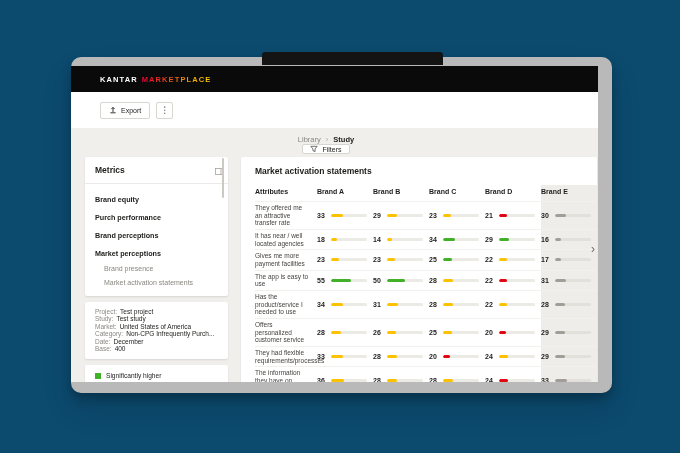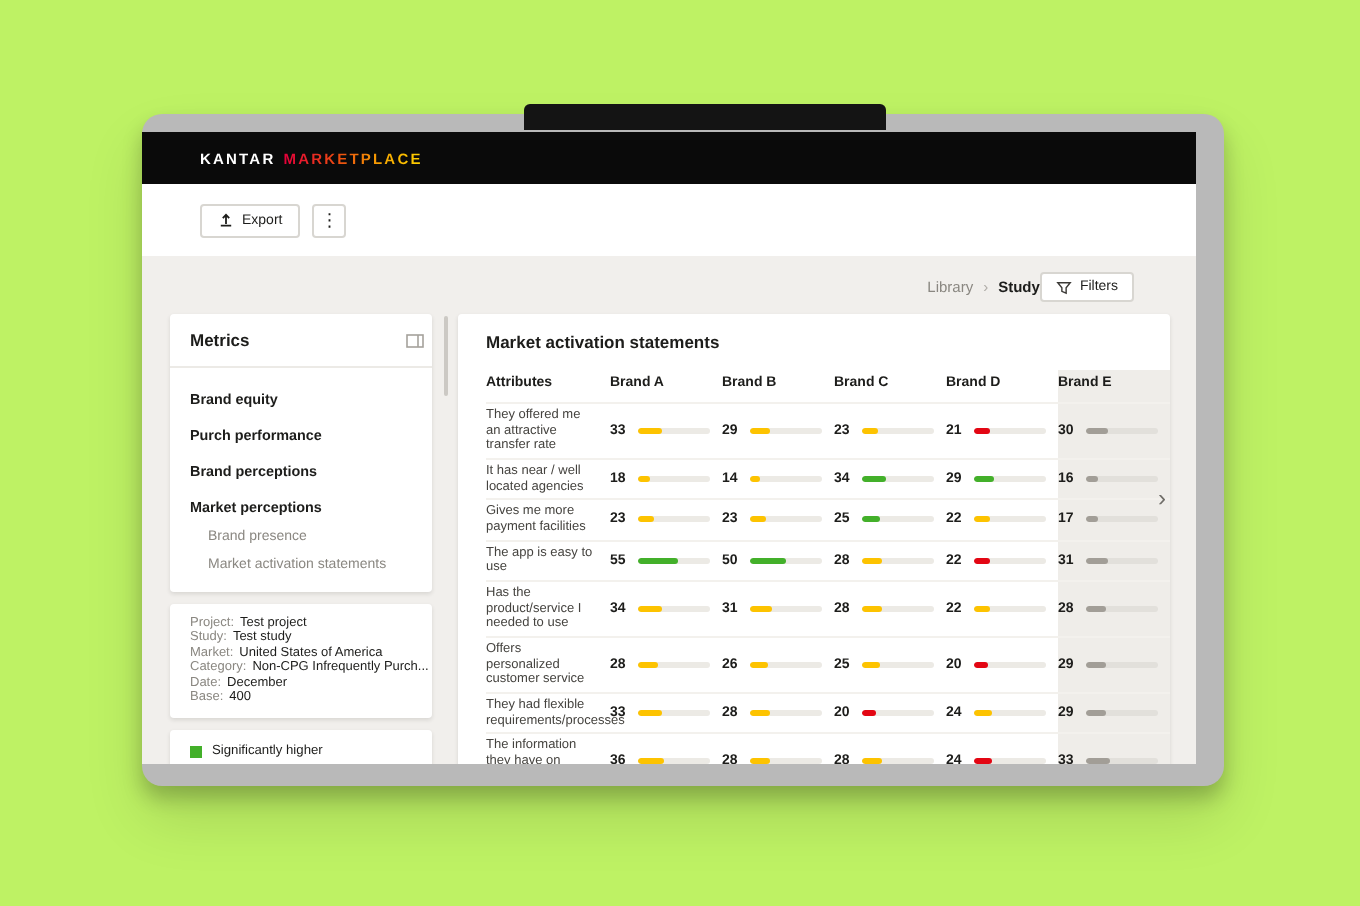--- a/index.html
+++ b/index.html
@@ -1,16 +1,16 @@
 <!DOCTYPE html>
 <html><head>
 <meta charset="utf-8">
 <style>
   html,body{margin:0;padding:0;background:#fff;}
-  .stage{position:relative;width:680px;height:453px;background:#bef264;overflow:hidden;
+  .stage{position:relative;width:680px;height:453px;background:#0c4a6e;overflow:hidden;
          font-family:"Liberation Sans",sans-serif;-webkit-font-smoothing:antialiased;}
 
   
   .back-frame{position:absolute;left:71px;top:57px;width:541px;height:336px;background:#b9b9b9;
               border-radius:10px;box-shadow:0 6px 10px rgba(0,0,0,.22),0 16px 30px rgba(0,0,0,.12);}
   .notch{position:absolute;left:262px;top:52px;width:181px;height:13px;background:#141414;border-radius:3px 3px 0 0;}
   .window{position:absolute;left:71px;top:66px;width:527px;height:316px;background:#f1efec;overflow:hidden;}
 
   
   .app-bar{height:26px;background:#0a0a0a;display:flex;align-items:center;padding-left:29px;}
@@ -25,28 +25,28 @@
   .product-title{font-size:12px;color:#1d1d1b;letter-spacing:2.4px;font-weight:300;white-space:nowrap;}
   .product-title b{font-weight:800;letter-spacing:1.8px;}
   .actions{display:flex;gap:6px;align-items:center;}
   .btn{display:inline-flex;align-items:center;gap:4px;background:#fff;border:1px solid #d8d6d1;border-radius:2px;
        font-size:7px;color:#1d1d1b;height:17px;padding:0 8px;box-sizing:border-box;cursor:pointer;}
   .btn svg{display:block;}
   .btn-kebab{width:17px;padding:0;justify-content:center;font-size:9px;line-height:1;}
 
   
   .content{padding:7px 13px 0 14px;}
-  .crumb-row{display:flex;justify-content:flex-end;align-items:center;height:17px;margin-bottom:5px;padding-right:18px;}
+  .crumb-row{display:flex;justify-content:flex-start;align-items:center;height:17px;margin-bottom:5px;padding-right:18px;flex-direction:column;}
   .breadcrumb{display:flex;align-items:center;gap:5px;font-size:7.5px;color:#8a8781;}
   .breadcrumb .current{color:#1d1d1b;font-weight:bold;}
   .crumb-sep{color:#b0ada8;}
   .btn-filters{height:15px;padding:0 7px;}
 
   .panes{display:flex;gap:13px;align-items:flex-start;}
-  .left-col{width:131px;display:flex;flex-direction:column;gap:6px;flex-shrink:0;}
+  .left-col{width:143px;display:flex;flex-direction:column;gap:6px;flex-shrink:0;}
   .card{background:#ffffff;border-radius:2px;box-shadow:0 1px 2px rgba(29,29,27,.12);}
 
   .metrics-card{padding:8px 0 10px;position:relative;}
   .metrics-title{font-size:8.5px;font-weight:bold;color:#1d1d1b;padding:0 10px 8px;border-bottom:1px solid #eceae6;}
   .collapse-icon{position:absolute;top:4px;right:4px;cursor:pointer;}
   .metrics-list{list-style:none;margin:0;padding:2px 10px 0;}
   .metrics-list li{cursor:pointer;}
   .metrics-list li.l1{font-size:7.2px;font-weight:bold;color:#1d1d1b;margin-top:9px;}
   .metrics-list li.l2{font-size:7px;color:#8a8781;margin-top:7px;padding-left:9px;}
 

